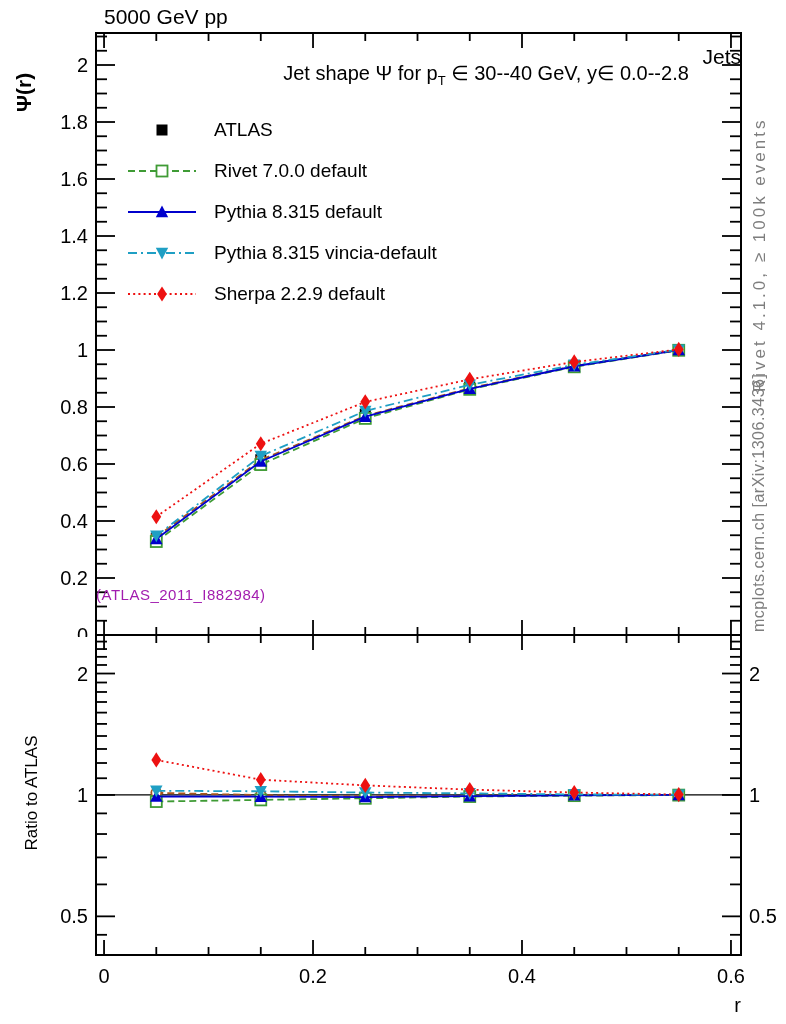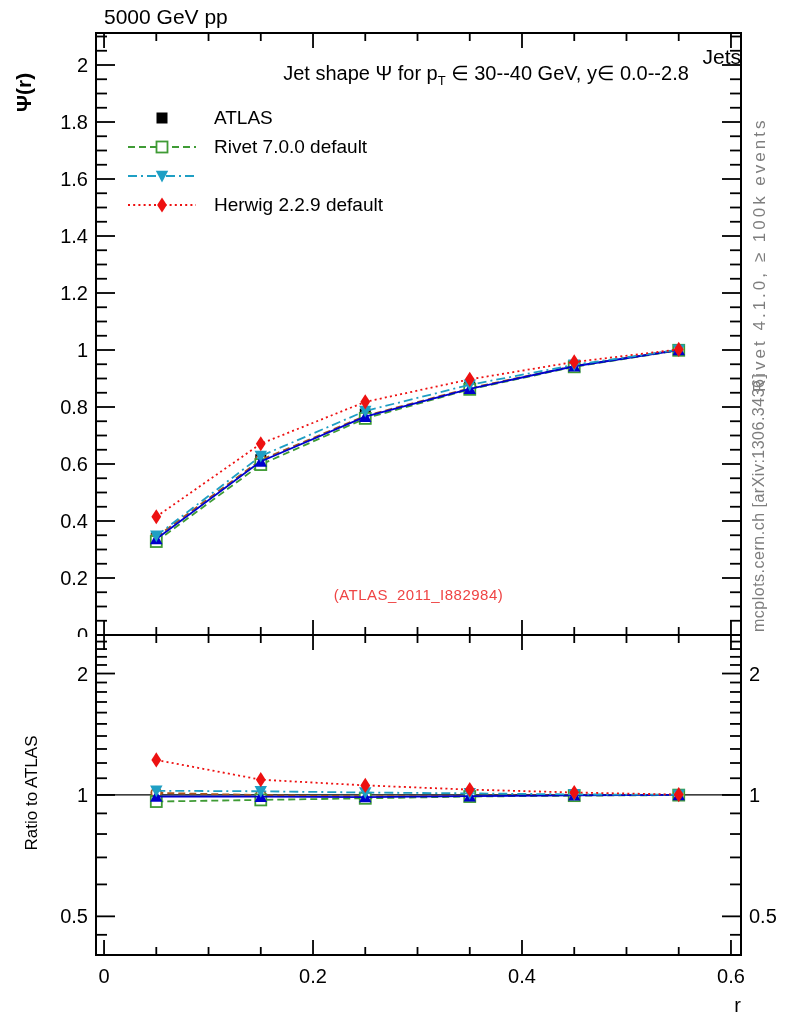--- a/index.html
+++ b/index.html
@@ -9,24 +9,24 @@
   .hdr{font-size:21px;line-height:22px;}
   .hdr-right{text-align:right;margin-top:40px;}
   .title{font-size:20px;text-align:center;}
   .title sub{font-size:13px;}
   .rot{transform:rotate(-90deg);transform-origin:0 0;white-space:nowrap;}
   .ylab-main{font-size:21px;font-weight:bold;}
   .ylab-ratio{font-size:17px;text-align:center;}
   .note{color:#7e7e7e;}
   .note-rivet{font-size:17px;letter-spacing:3px;}
   .note-mcplots{font-size:16px;letter-spacing:0.5px;}
-  .watermark{font-size:15px;color:#ef4444;text-align:center;letter-spacing:0.5px;}
+  .watermark{font-size:15px;color:#a21caf;letter-spacing:0.5px;}
   .xlab{font-size:20px;text-align:right;}
   #legend{left:126px;top:103px;}
-  .lrow{display:flex;align-items:center;height:29px;}
+  .lrow{display:flex;align-items:center;height:29px;margin-top:12px;}
   .lrow .lbl{margin-left:16px;font-size:19px;}
   svg text{font-family:"Liberation Sans",sans-serif;}
 </style>
 </head>
 <body>
 
 <div id="fig">
 
   <svg id="chart" class="abs" width="786" height="1024" style="left:0;top:0">
       <line x1="96" y1="635" x2="115" y2="635" stroke="#000" stroke-width="1.8"></line>
@@ -328,30 +328,38 @@
       </div>
       <div class="lrow">
         <svg width="72" height="18">
           <line x1="2" y1="9" x2="70" y2="9" stroke="#3f9b35" stroke-width="1.8" stroke-dasharray="7,4"></line>
           <rect x="30.5" y="3.5" width="11" height="11" fill="#fff" stroke="#3f9b35" stroke-width="1.8"></rect>
         </svg>
         <span class="lbl">Rivet 7.0.0 default</span>
       </div>
       <div class="lrow">
         <svg width="72" height="18">
+          <line x1="2" y1="9" x2="70" y2="9" stroke="#0000cc" stroke-width="1.8" stroke-dasharray=""></line>
+          <path d="M 36 2.5 L 42.2 14.3 L 29.8 14.3 Z" fill="#0000cc"></path>
+        </svg>
+        <span class="lbl">Pythia 8.315 default</span>
+      </div>
+      <div class="lrow">
+        <svg width="72" height="18">
           <line x1="2" y1="9" x2="70" y2="9" stroke="#1f9fc4" stroke-width="1.8" stroke-dasharray="9,4,2,4"></line>
           <path d="M 36 15.5 L 42.2 3.7 L 29.8 3.7 Z" fill="#1f9fc4"></path>
         </svg>
+        <span class="lbl">Pythia 8.315 vincia-default</span>
       </div>
       <div class="lrow">
         <svg width="72" height="18">
           <line x1="2" y1="9" x2="70" y2="9" stroke="#ed1111" stroke-width="1.8" stroke-dasharray="2,3.2"></line>
           <path d="M 36 1.4000000000000004 L 40.9 9 L 36 16.6 L 31.1 9 Z" fill="#ed1111"></path>
         </svg>
-        <span class="lbl">Herwig 2.2.9 default</span>
+        <span class="lbl">Sherpa 2.2.9 default</span>
       </div>
     </div>
 
   <div class="abs watermark" style="left:96px;top:586px;width:645px">(ATLAS_2011_I882984)</div>
 
   <div class="abs rot note note-rivet" style="left:750px;top:392px;width:360px">Rivet 4.1.0, ≥ 100k events</div>
   <div class="abs rot note note-mcplots" style="left:750px;top:632px;width:300px">mcplots.cern.ch [arXiv:1306.3436]</div>
 
   <div class="abs rot ylab-ratio" style="left:22px;top:868px;width:150px">Ratio to ATLAS</div>
 

